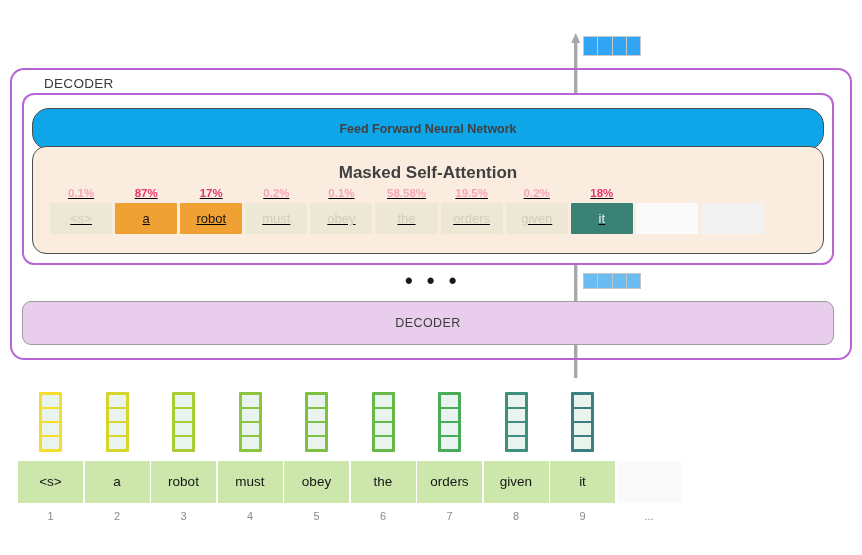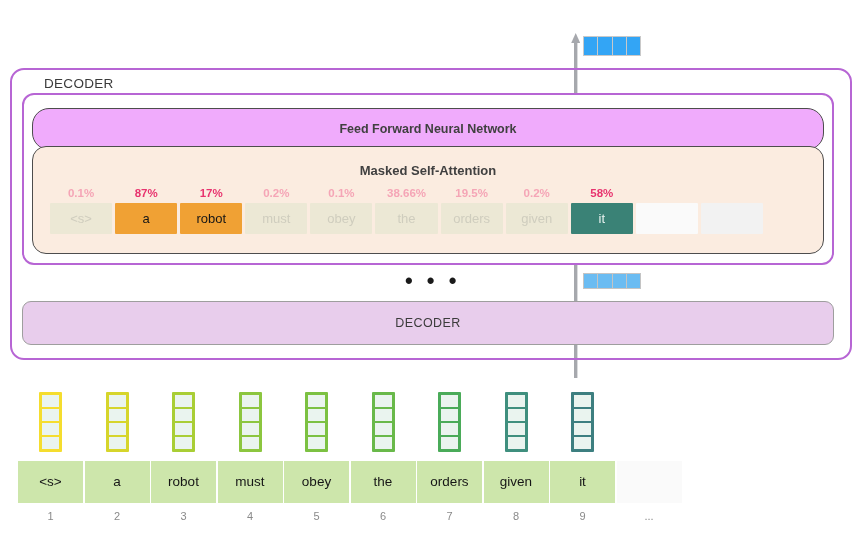--- a/index.html
+++ b/index.html
@@ -77,21 +77,21 @@
     border-radius: 12px;
     background: #ffffff;
     padding: 10px;
   }
 
   
   #ffnn {
     position: absolute;
     left: 32px; top: 108px;
     width: 792px; height: 42px;
-    background: #f0abfc;
+    background: #0ea5e9;
     border: 1.6px solid #4d4d4d;
     border-radius: 17px;
     display: flex;
     align-items: center;
     justify-content: center;
   }
   #ffnn .lbl {
     font-size: 12.5px;
     font-weight: bold;
     color: #404040;
@@ -104,31 +104,32 @@
     width: 792px; height: 108px;
     background: #fbece0;
     border: 1.6px solid #4d4d4d;
     border-radius: 14px;
   }
   #msa-title {
     position: absolute;
     left: 0; top: 16px;
     width: 100%;
     text-align: center;
-    font-size: 13px;
+    font-size: 17px;
     font-weight: bold;
     color: #404040;
   }
 
   
   #attn-grid {
     position: absolute;
     left: 17px; top: 37px;
     width: 713px;
     display: flex;
+    text-decoration: underline;
   }
   #attn-grid .col {
     width: 73.5px;
     margin-right: 3px;
     display: flex;
     flex-direction: column;
     align-items: stretch;
   }
   #attn-grid .col:last-child { margin-right: 0; }
   #attn-grid .pct {
@@ -289,33 +290,33 @@
       </div>
       <div class="col">
         <div class="pct">0.2%</div>
         <div class="tok">must</div>
       </div>
       <div class="col">
         <div class="pct">0.1%</div>
         <div class="tok">obey</div>
       </div>
       <div class="col">
-        <div class="pct">38.66%</div>
+        <div class="pct">58.58%</div>
         <div class="tok">the</div>
       </div>
       <div class="col">
         <div class="pct">19.5%</div>
         <div class="tok">orders</div>
       </div>
       <div class="col">
         <div class="pct">0.2%</div>
         <div class="tok">given</div>
       </div>
       <div class="col">
-        <div class="pct hi">58%</div>
+        <div class="pct hi">18%</div>
         <div class="tok active-teal">it</div>
       </div>
       <div class="col">
         <div class="pct"></div>
         <div class="tok blank-a"></div>
       </div>
       <div class="col">
         <div class="pct"></div>
         <div class="tok blank-b"></div>
       </div>

